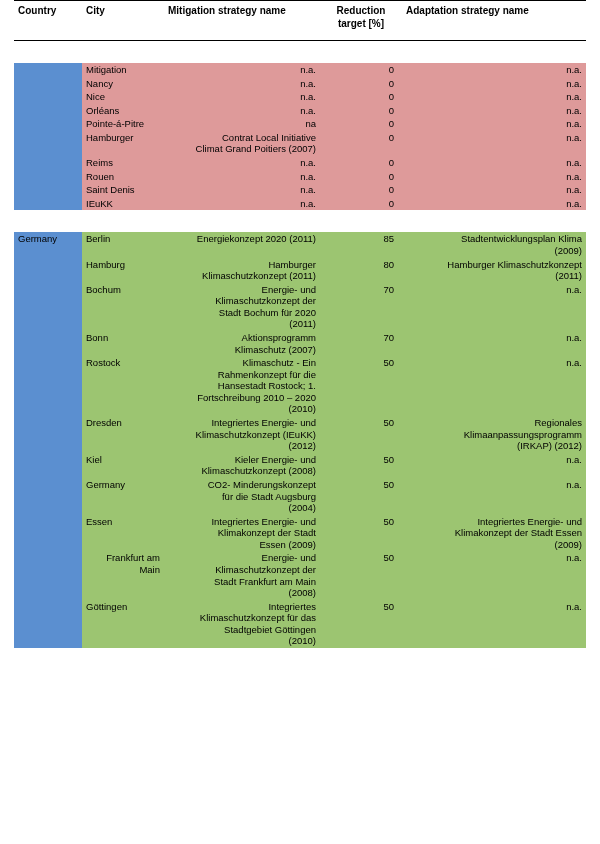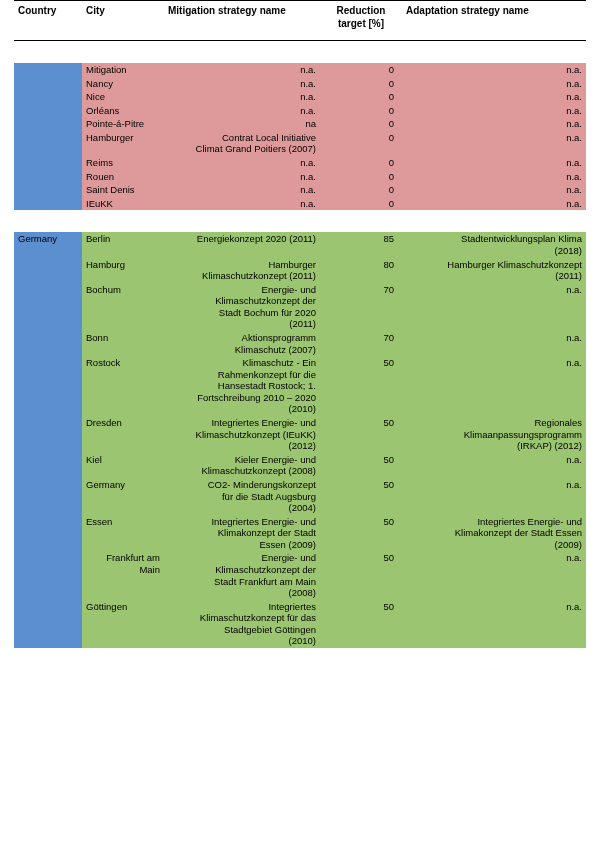--- a/index.html
+++ b/index.html
@@ -178,21 +178,21 @@
       <tr class="spacer-row">
         <td colspan="5"></td>
       </tr>
 
       <tr class="blk-germany">
         <td class="country-cell" rowspan="11">Germany</td>
         <td class="city-cell">Berlin</td>
         <td class="mit-cell cellwrap">Energiekonzept 2020 (2011)</td>
         <td class="num">85</td>
         <td class="adapt-cell cellwrap">Stadtentwicklungsplan Klima
-(2018)</td>
+(2009)</td>
       </tr>
       <tr class="blk-germany">
         <td class="city-cell">Hamburg</td>
         <td class="mit-cell cellwrap">Hamburger
 Klimaschutzkonzept (2011)</td>
         <td class="num">80</td>
         <td class="adapt-cell cellwrap">Hamburger Klimaschutzkonzept
 (2011)</td>
       </tr>
       <tr class="blk-germany">

